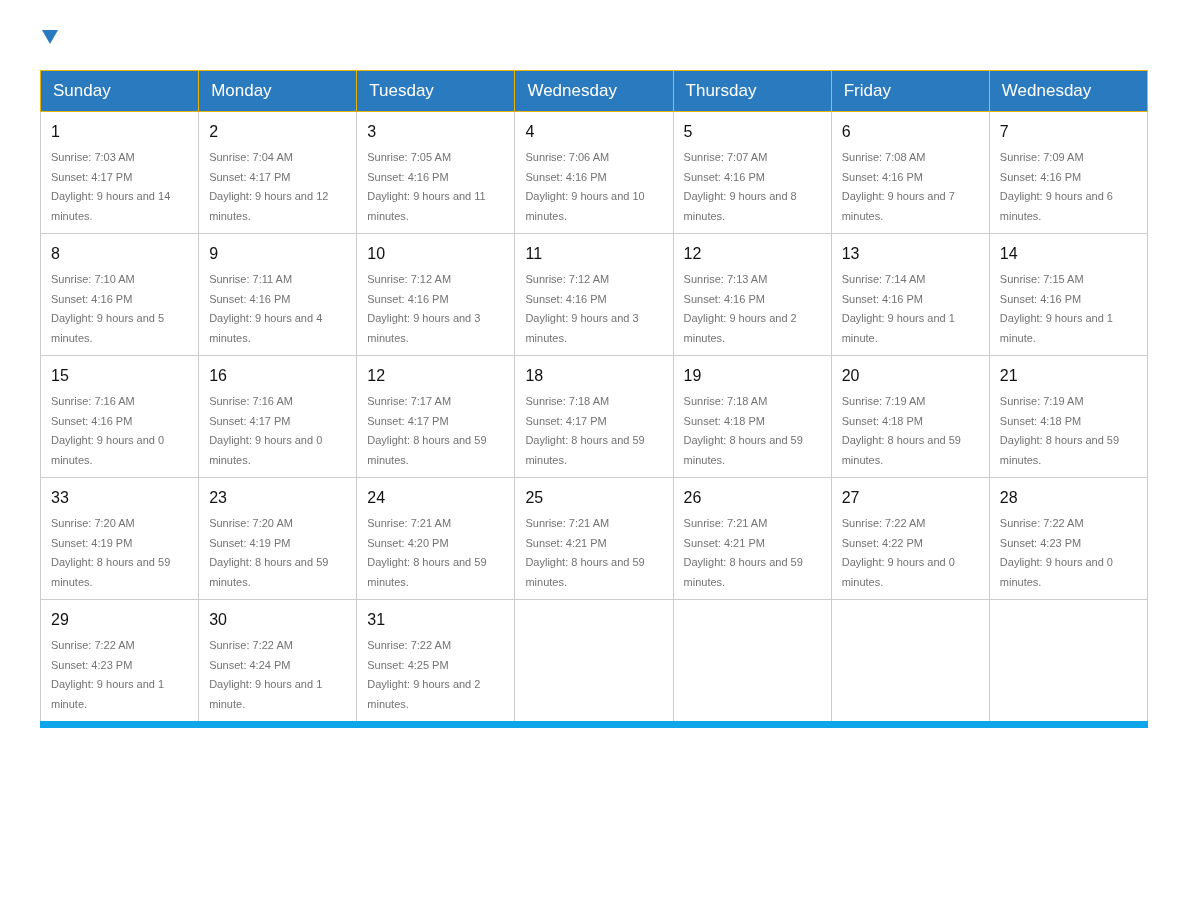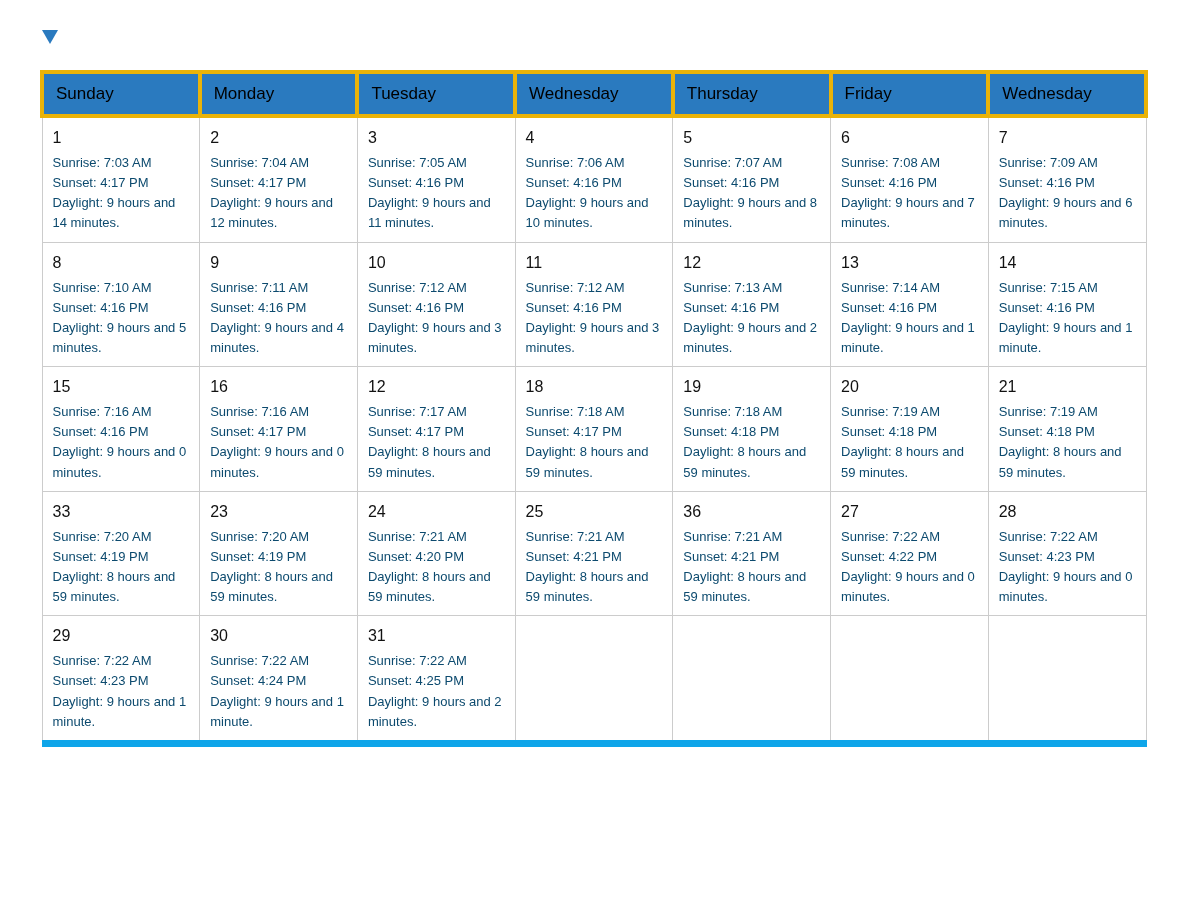--- a/index.html
+++ b/index.html
@@ -35,48 +35,48 @@
       color: #555;
       margin-top: 4px;
     }
     .calendar {
       width: 100%;
       border-collapse: collapse;
       border: 1px solid #aaa;
     }
     .calendar th {
       background: #2a7abf;
-      color: #000000;
+      color: #ffffff;
       font-size: 17px;
       font-weight: normal;
       padding: 10px 12px;
       text-align: left;
-      border: 4px solid #eab308;
+      border: 1px solid #eab308;
     }
     .calendar td {
       vertical-align: top;
       padding: 8px 10px;
       border: 1px solid #ccc;
       width: 14.28%;
       min-height: 110px;
       height: 110px;
       font-size: 13px;
       color: #333;
       line-height: 1.5;
     }
     .day-number {
       font-size: 16px;
       font-weight: normal;
       color: #111;
       display: block;
       margin-bottom: 3px;
     }
     .day-info {
-      font-size: 13px;
-      color: #0c4a6e;
+      font-size: 11px;
+      color: #737373;
       line-height: 1.55;
     }
     .calendar tr:last-child td {
       border-bottom: 7px solid #0ea5e9;
     }
     .empty-cell {
       background: #fff;
     }
     
     .logo-wrapper {
@@ -162,21 +162,21 @@
         <td><span class="day-number">18</span><span class="day-info">Sunrise: 7:18 AM<br>Sunset: 4:17 PM<br>Daylight: 8 hours and 59 minutes.</span></td>
         <td><span class="day-number">19</span><span class="day-info">Sunrise: 7:18 AM<br>Sunset: 4:18 PM<br>Daylight: 8 hours and 59 minutes.</span></td>
         <td><span class="day-number">20</span><span class="day-info">Sunrise: 7:19 AM<br>Sunset: 4:18 PM<br>Daylight: 8 hours and 59 minutes.</span></td>
         <td><span class="day-number">21</span><span class="day-info">Sunrise: 7:19 AM<br>Sunset: 4:18 PM<br>Daylight: 8 hours and 59 minutes.</span></td>
       </tr>
       <tr>
         <td><span class="day-number">33</span><span class="day-info">Sunrise: 7:20 AM<br>Sunset: 4:19 PM<br>Daylight: 8 hours and 59 minutes.</span></td>
         <td><span class="day-number">23</span><span class="day-info">Sunrise: 7:20 AM<br>Sunset: 4:19 PM<br>Daylight: 8 hours and 59 minutes.</span></td>
         <td><span class="day-number">24</span><span class="day-info">Sunrise: 7:21 AM<br>Sunset: 4:20 PM<br>Daylight: 8 hours and 59 minutes.</span></td>
         <td><span class="day-number">25</span><span class="day-info">Sunrise: 7:21 AM<br>Sunset: 4:21 PM<br>Daylight: 8 hours and 59 minutes.</span></td>
-        <td><span class="day-number">36</span><span class="day-info">Sunrise: 7:21 AM<br>Sunset: 4:21 PM<br>Daylight: 8 hours and 59 minutes.</span></td>
+        <td><span class="day-number">26</span><span class="day-info">Sunrise: 7:21 AM<br>Sunset: 4:21 PM<br>Daylight: 8 hours and 59 minutes.</span></td>
         <td><span class="day-number">27</span><span class="day-info">Sunrise: 7:22 AM<br>Sunset: 4:22 PM<br>Daylight: 9 hours and 0 minutes.</span></td>
         <td><span class="day-number">28</span><span class="day-info">Sunrise: 7:22 AM<br>Sunset: 4:23 PM<br>Daylight: 9 hours and 0 minutes.</span></td>
       </tr>
       <tr>
         <td><span class="day-number">29</span><span class="day-info">Sunrise: 7:22 AM<br>Sunset: 4:23 PM<br>Daylight: 9 hours and 1 minute.</span></td>
         <td><span class="day-number">30</span><span class="day-info">Sunrise: 7:22 AM<br>Sunset: 4:24 PM<br>Daylight: 9 hours and 1 minute.</span></td>
         <td><span class="day-number">31</span><span class="day-info">Sunrise: 7:22 AM<br>Sunset: 4:25 PM<br>Daylight: 9 hours and 2 minutes.</span></td>
         <td class="empty-cell"></td>
         <td class="empty-cell"></td>
         <td class="empty-cell"></td>

